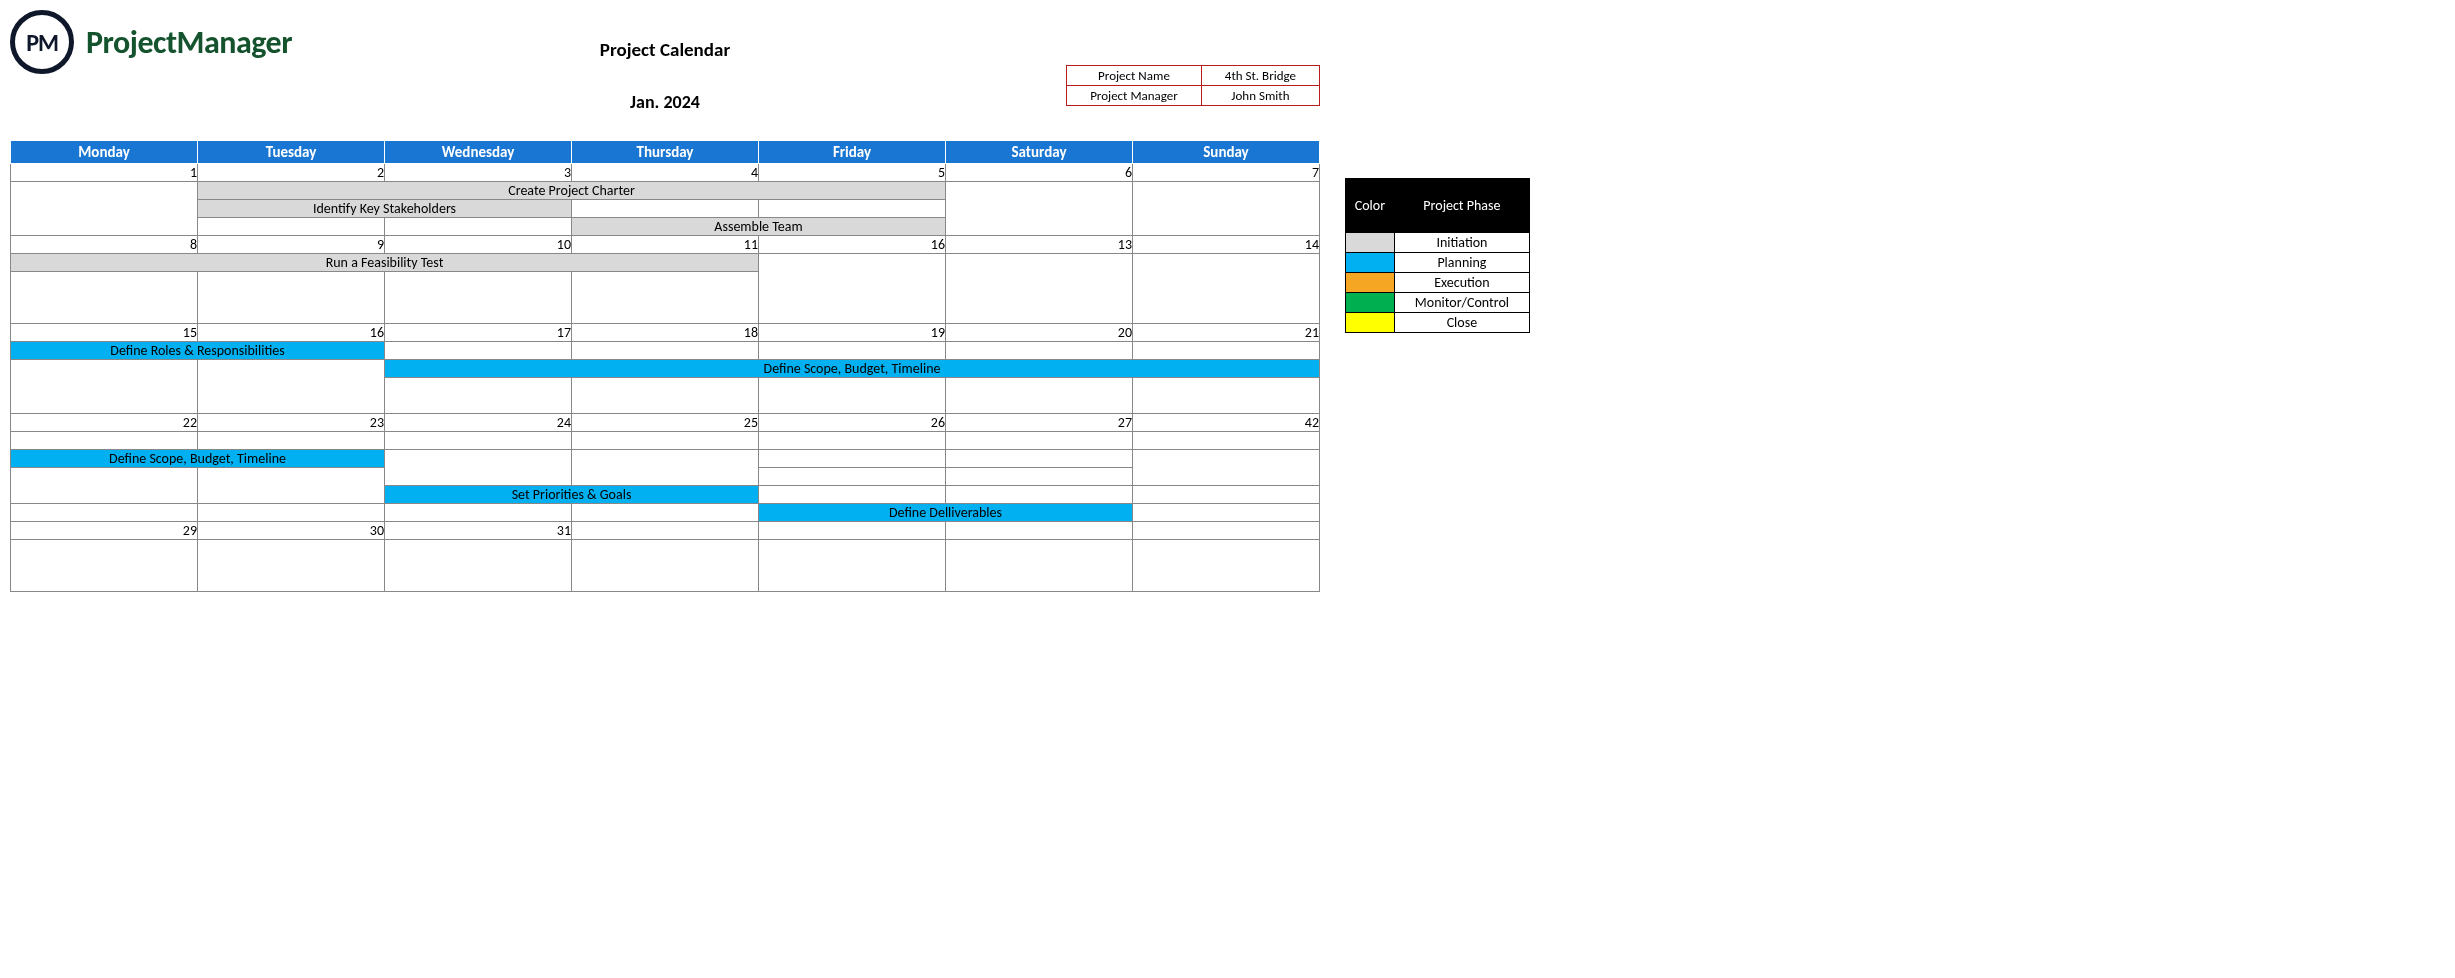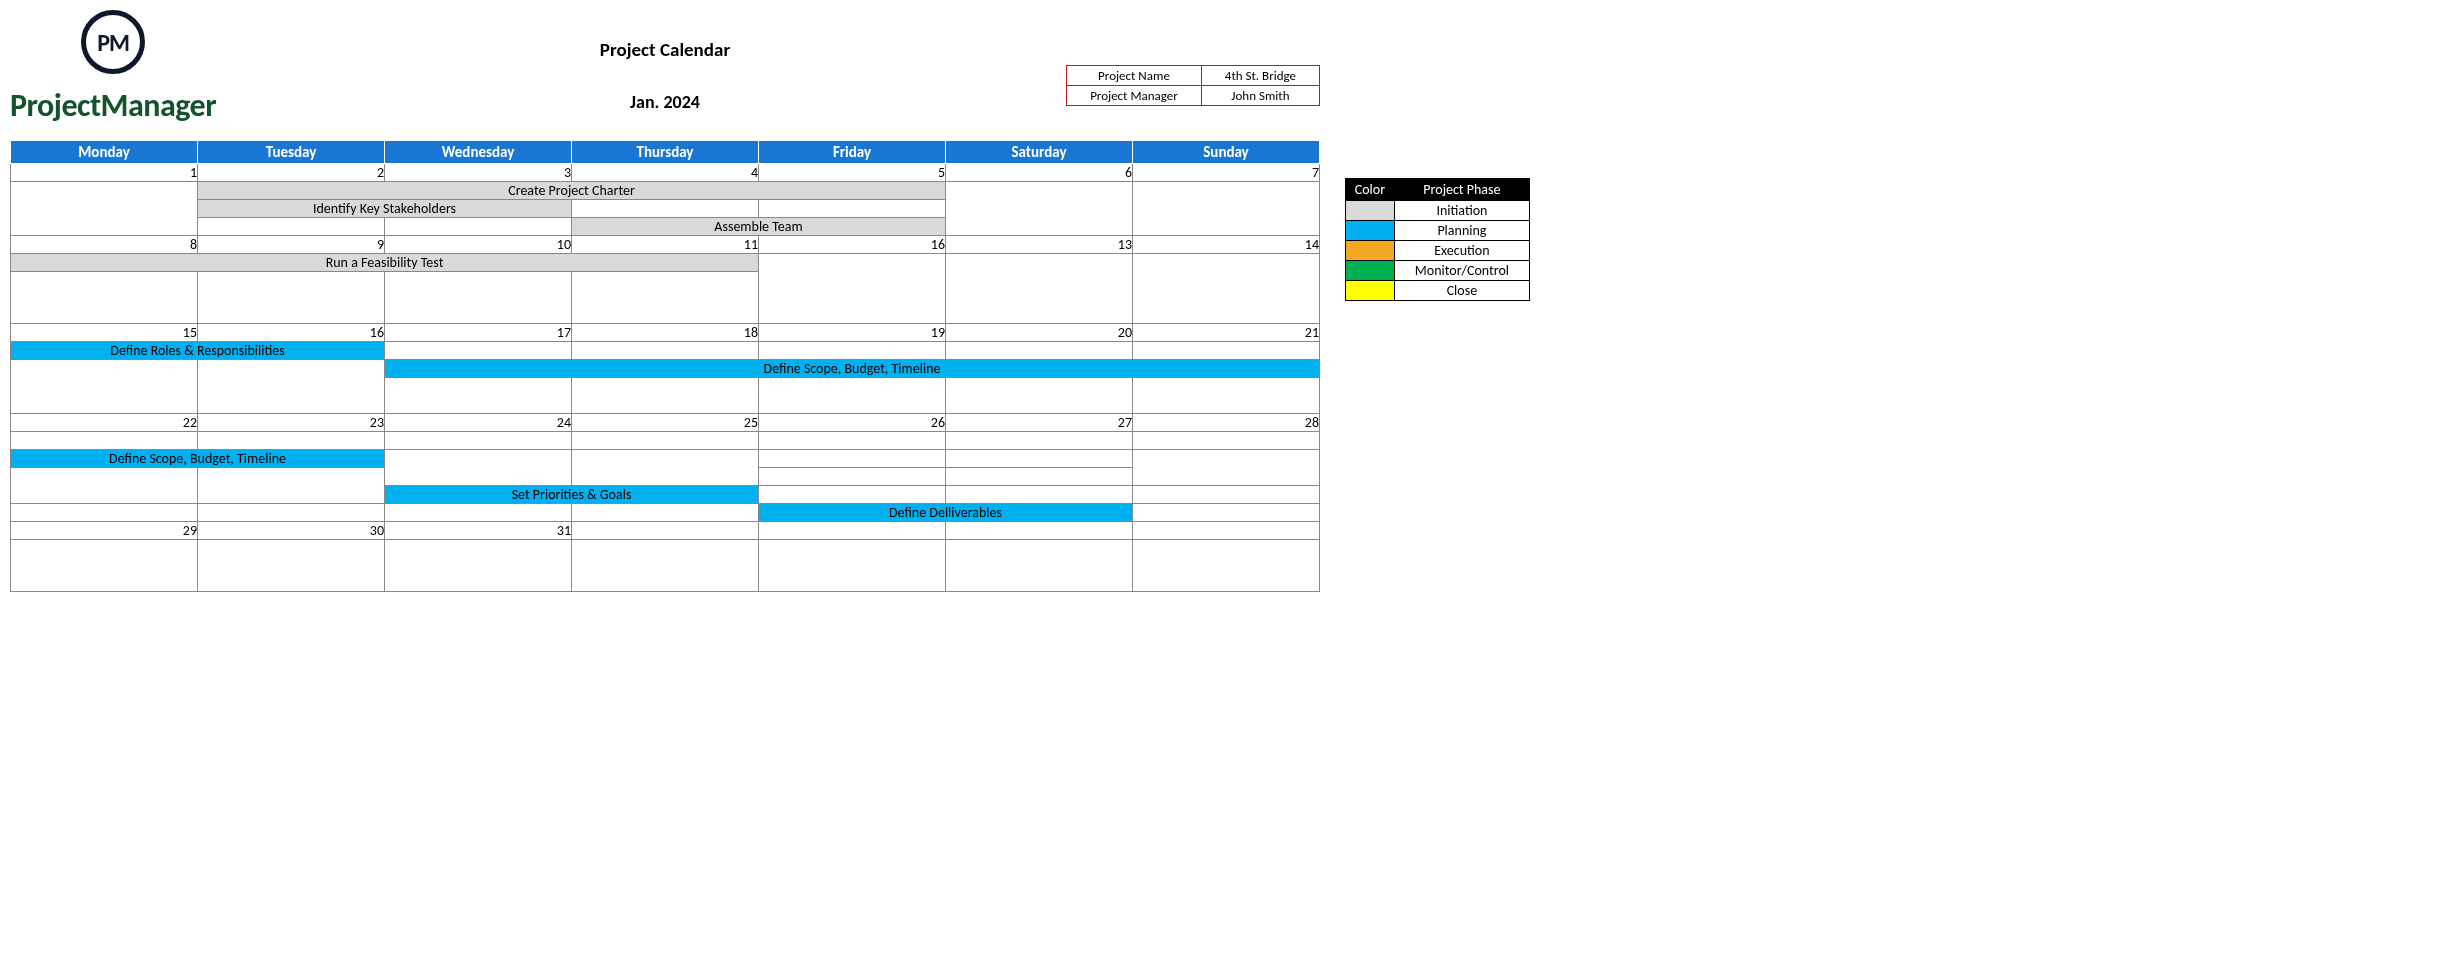--- a/index.html
+++ b/index.html
@@ -17,21 +17,20 @@
   .header-row {
     display: flex;
     align-items: flex-start;
     position: relative;
     height: 130px;
   }
   .logo {
     display: flex;
     align-items: center;
     gap: 12px;
-    flex-direction: column;
   }
   .logo-badge {
     width: 64px;
     height: 64px;
     border: 5px solid #0f172a;
     border-radius: 50%;
     display: flex;
     align-items: center;
     justify-content: center;
     font-weight: 900;
@@ -122,21 +121,21 @@
 
   .legend {
     margin-top: 38px;
     border-collapse: collapse;
     width: 185px;
   }
   .legend th {
     background: #000;
     color: #fff;
     font-weight: 400;
-    padding: 2px 8px;
+    padding: 18px 8px;
     font-size: 14px;
     border: 1px solid #000;
   }
   .legend td {
     border: 1px solid #000;
     padding: 1px 20px;
     text-align: center;
     font-size: 14px;
     height: 19px;
   }
@@ -263,21 +262,21 @@
           <td></td>
         </tr>
 
         <tr>
           <td class="daynum">22</td>
           <td class="daynum">23</td>
           <td class="daynum">24</td>
           <td class="daynum">25</td>
           <td class="daynum">26</td>
           <td class="daynum">27</td>
-          <td class="daynum">28</td>
+          <td class="daynum">42</td>
         </tr>
         <tr>
           <td></td>
           <td></td>
           <td></td>
           <td></td>
           <td></td>
           <td></td>
           <td></td>
         </tr>

